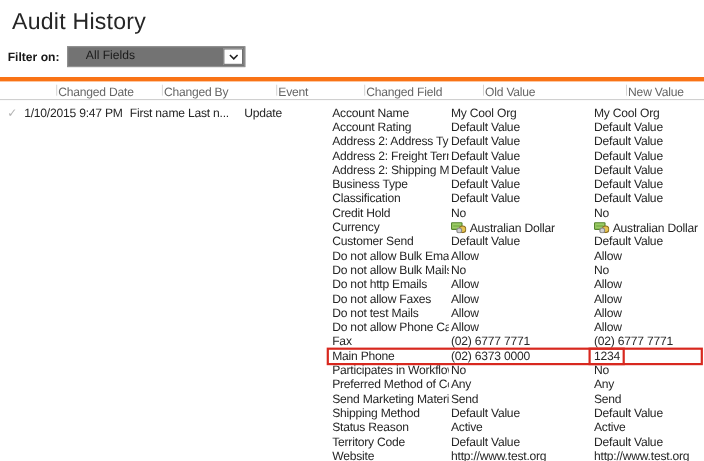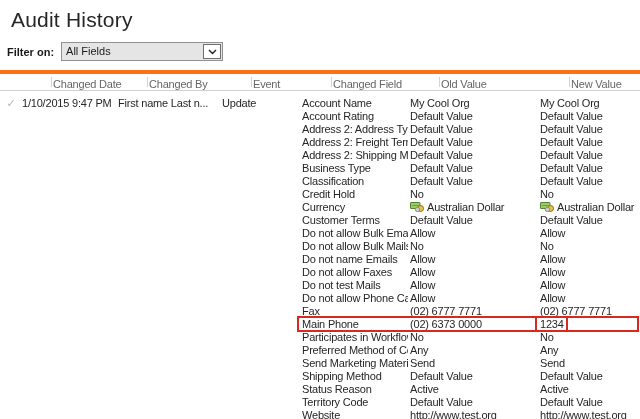--- a/index.html
+++ b/index.html
@@ -20,23 +20,23 @@
     margin:9px 0 0 7px;
     display:flex; align-items:center;
     height:19px;
   }
   .filter-label { font-size:11px; font-weight:bold; color:#1a1a1a; }
   .select {
     position:relative;
     margin-left:7px;
     width:162px; height:19px;
     border:1px solid #919191;
-    background:#e5e5e5;
+    background:#737373;
     font-size:11px; line-height:17px;
-    padding-left:4px;
+    padding-left:16px;
     color:#1a1a1a;
     cursor:default;
   }
   .select-arrow {
     position:absolute; right:1px; top:1px; bottom:1px; width:18px;
     border:1px solid #6e6e6e;
     background:#fff;
     display:flex; align-items:center; justify-content:center;
   }
   .grid-header {
@@ -172,36 +172,36 @@
                 <circle cx="7.5" cy="8.5" r="2.2" fill="#cfcfcf" stroke="#8a8a8a"></circle>
               </svg></span><span>Australian Dollar</span></div>
     <div class="fc new-col"><span class="cur"><svg width="14" height="11" viewBox="0 0 14 11">
                 <rect x="0.5" y="1.5" width="9.5" height="6" rx="0.5" fill="#9ccc65" stroke="#55842f"></rect>
                 <line x1="2" y1="4.5" x2="8.5" y2="4.5" stroke="#6aa23c"></line>
                 <circle cx="10.5" cy="7.5" r="3" fill="#e6c34f" stroke="#8a6d1e"></circle>
                 <circle cx="7.5" cy="8.5" r="2.2" fill="#cfcfcf" stroke="#8a8a8a"></circle>
               </svg></span><span class="nv">Australian Dollar</span></div>
   </div>
         <div class="frow">
-    <div class="fc"><span>Customer Terms</span></div>
+    <div class="fc"><span>Customer Send</span></div>
     <div class="fc"><span>Default Value</span></div>
     <div class="fc new-col"><span class="nv">Default Value</span></div>
   </div>
         <div class="frow">
     <div class="fc"><span>Do not allow Bulk Emails</span></div>
     <div class="fc"><span>Allow</span></div>
     <div class="fc new-col"><span class="nv">Allow</span></div>
   </div>
         <div class="frow">
     <div class="fc"><span>Do not allow Bulk Mails</span></div>
     <div class="fc"><span>No</span></div>
     <div class="fc new-col"><span class="nv">No</span></div>
   </div>
         <div class="frow">
-    <div class="fc"><span>Do not name Emails</span></div>
+    <div class="fc"><span>Do not http Emails</span></div>
     <div class="fc"><span>Allow</span></div>
     <div class="fc new-col"><span class="nv">Allow</span></div>
   </div>
         <div class="frow">
     <div class="fc"><span>Do not allow Faxes</span></div>
     <div class="fc"><span>Allow</span></div>
     <div class="fc new-col"><span class="nv">Allow</span></div>
   </div>
         <div class="frow">
     <div class="fc"><span>Do not test Mails</span></div>

